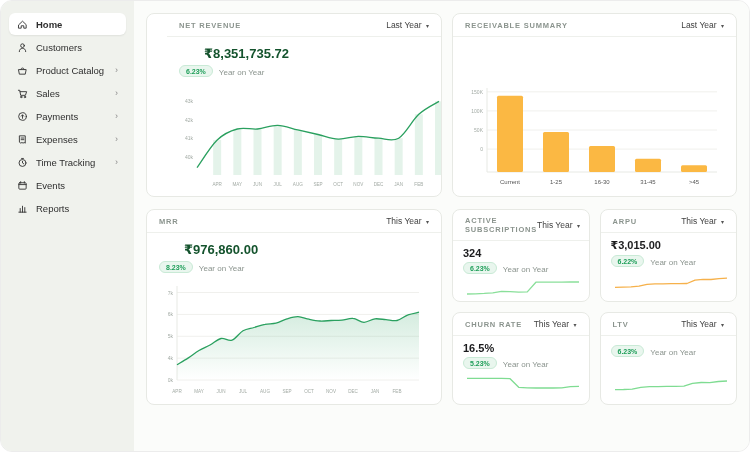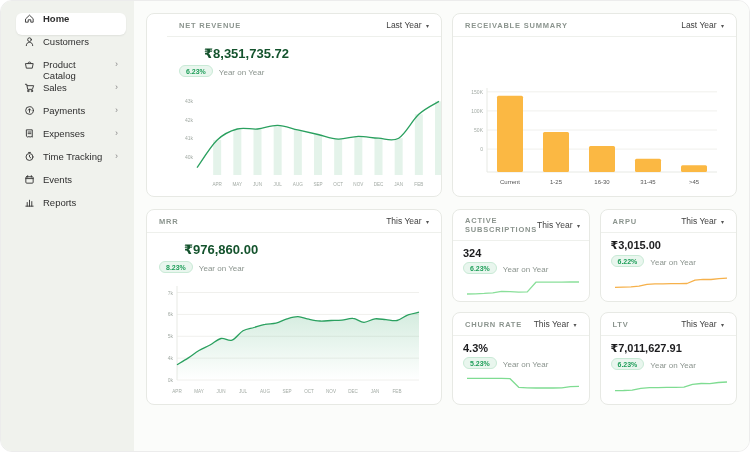--- a/index.html
+++ b/index.html
@@ -16,21 +16,21 @@
   .searchbox input::placeholder{color:#9a9a9a;}
   .top-right{margin-left:auto;display:flex;align-items:center;gap:12px;padding-right:14px;}
   .plus-btn{width:18px;height:18px;border-radius:4px;background:#3d3d3d;color:#e8e8e8;font-size:12px;
             display:flex;align-items:center;justify-content:center;cursor:pointer;line-height:1;}
   .avatar{width:24px;height:24px;border-radius:50%;
           background:radial-gradient(circle at 35% 30%,#e8c9a0 0%,#b07b4f 45%,#27505a 75%,#173b46 100%);
           border:1px solid #444;}
   
   .content{flex:1;display:flex;min-height:0;}
   .sidebar{width:133px;flex:0 0 133px;background:#f0f2ed;padding-top:12px;box-sizing:border-box;}
-  .sideitem{display:flex;align-items:flex-start;gap:8px;height:22px;margin:0 8px 1px 15px;padding:0 8px;
+  .sideitem{display:flex;align-items:center;gap:8px;height:22px;margin:0 8px 1px 8px;padding:0 8px;
             border-radius:6px;font-size:9.5px;color:#2e2e2e;cursor:pointer;}
   .sideitem.active{background:#ffffff;box-shadow:0 1px 2px rgba(0,0,0,.07);font-weight:700;}
   .sideitem .chev{margin-left:auto;color:#8a8a8a;font-size:9px;}
   .sideitem svg{flex:0 0 11px;}
   .main{flex:1;padding:12px;box-sizing:border-box;background:#fbfcfa;overflow:hidden;}
   .row{display:flex;gap:10px;}
   .row2{margin-top:12px;}
   
   .card{background:#fff;border:1px solid #e7e9e4;border-radius:8px;box-sizing:border-box;
         display:flex;flex-direction:column;overflow:hidden;}
@@ -333,21 +333,21 @@
 
           <div class="card card-small">
             <div class="card-head">
               <span class="card-title">CHURN RATE</span>
               <span class="period">
                 <span>This Year</span>
                 <span class="caret">▾</span>
               </span>
             </div>
             <div class="small-kpi">
-              <div class="small-value">4.3%</div>
+              <div class="small-value">16.5%</div>
               <div class="kpi-sub" style="margin-top:3px;">
                 <span class="badge">5.23%</span>
                 <span class="badge-cap">Year on Year</span>
               </div>
             </div>
             <div class="spark-wrap">
               <svg width="120" height="26" viewBox="0 0 120 26">
                   <polyline points="4.0,9.3 12.6,9.3 21.2,9.3 29.8,9.3 38.5,9.3 47.1,9.7 55.7,18.3 64.3,18.8 72.9,19.0 81.5,19.0 90.2,19.0 98.8,18.8 107.4,17.7 116.0,17.3" fill="none" stroke="#7fdc92" stroke-width="1.3" stroke-linejoin="round"></polyline>
                 </svg>
             </div>
@@ -355,21 +355,20 @@
 
           <div class="card card-small">
             <div class="card-head">
               <span class="card-title">LTV</span>
               <span class="period">
                 <span>This Year</span>
                 <span class="caret">▾</span>
               </span>
             </div>
             <div class="small-kpi">
-              <div class="small-value">₹7,011,627.91</div>
               <div class="kpi-sub" style="margin-top:3px;">
                 <span class="badge">6.23%</span>
                 <span class="badge-cap">Year on Year</span>
               </div>
             </div>
             <div class="spark-wrap">
               <svg width="120" height="26" viewBox="0 0 120 26">
                   <polyline points="4.0,20.7 12.6,20.5 21.2,20.1 29.8,18.3 38.5,17.7 47.1,17.7 55.7,17.3 64.3,17.3 72.9,17.1 81.5,14.4 90.2,13.5 98.8,13.7 107.4,12.5 116.0,12.0" fill="none" stroke="#7fdc92" stroke-width="1.3" stroke-linejoin="round"></polyline>
                 </svg>
             </div>

